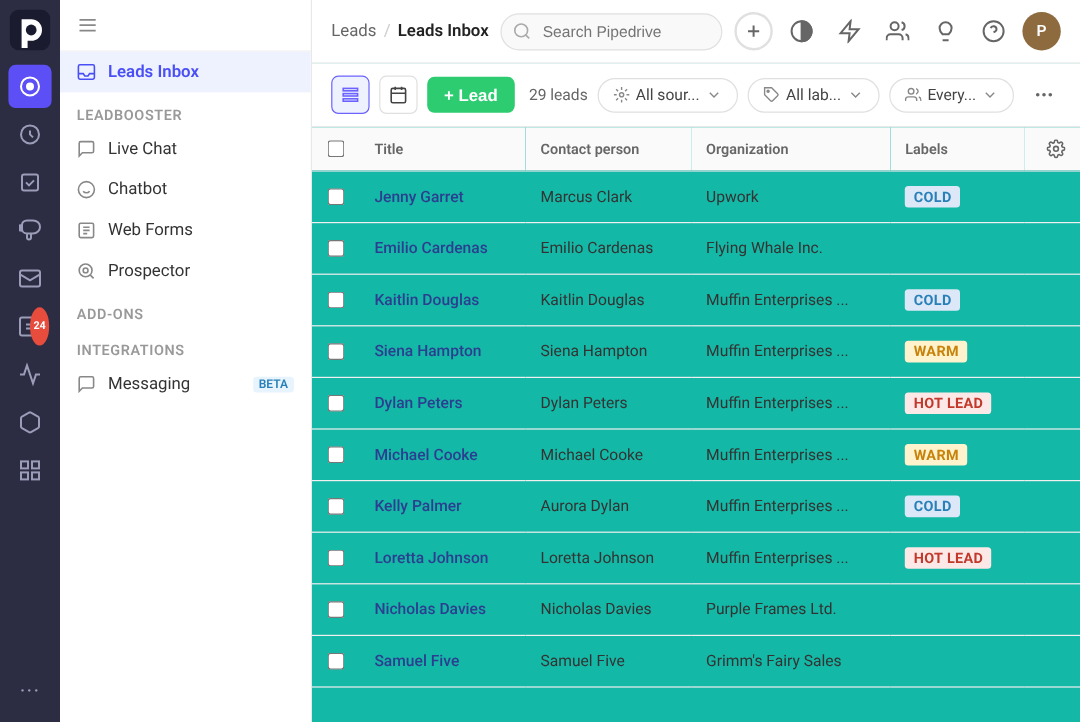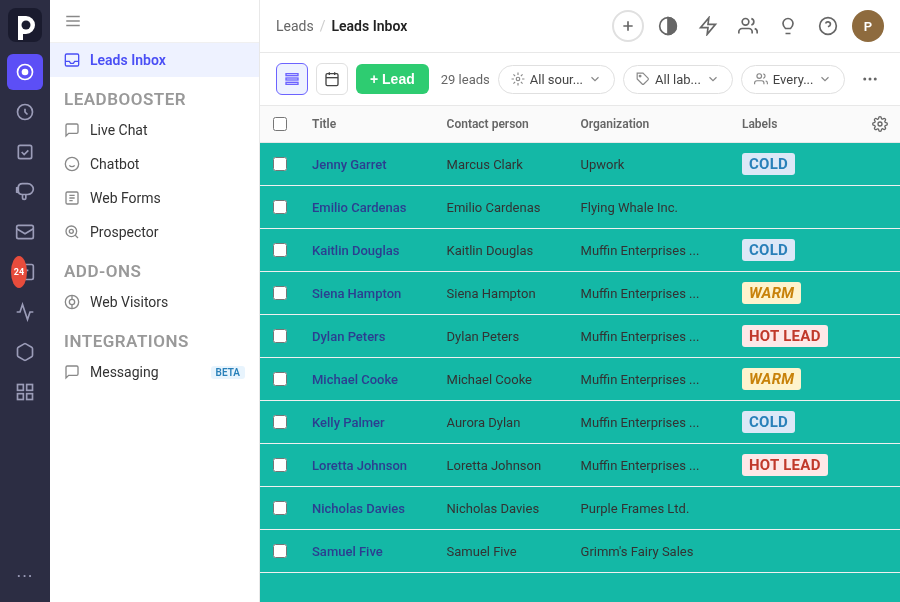--- a/index.html
+++ b/index.html
@@ -34,21 +34,21 @@
     }
     .icon-bar-item.active {
       background: #5c4ff6;
       color: white;
     }
     .icon-bar-item svg { width: 20px; height: 20px; }
     .icon-bar-bottom { margin-top: auto; }
     .badge {
       position: absolute;
       top: 2px;
-      right: 16px;
+      right: 2px;
       background: #e74c3c;
       color: white;
       font-size: 9px;
       font-weight: bold;
       width: 16px;
       height: 32px;
       border-radius: 50%;
       display: flex;
       align-items: center;
       justify-content: center;
@@ -79,21 +79,21 @@
       padding: 9px 14px;
       gap: 10px;
       cursor: pointer;
       color: #333;
       font-size: 14px;
     }
     .sidebar-nav-item.active { background: #eef2ff; color: #4a4ff5; font-weight: 600; }
     .sidebar-nav-item svg { width: 16px; height: 16px; color: #888; flex-shrink: 0; }
     .sidebar-nav-item.active svg { color: #4a4ff5; }
     .sidebar-section-label {
-      font-size: 17px;
+      font-size: 12px;
       font-weight: 600;
       color: #999;
       letter-spacing: 0.5px;
       padding: 12px 14px 4px;
       text-transform: uppercase;
     }
     .beta-badge {
       background: #e8f4fd;
       color: #2980b9;
       font-size: 10px;
@@ -313,26 +313,26 @@
     input[type="checkbox"] {
       width: 14px;
       height: 14px;
       cursor: pointer;
     }
     .label-tag {
       display: inline-flex;
       align-items: center;
       padding: 2px 7px;
       border-radius: 3px;
-      font-size: 15px;
+      font-size: 12px;
       font-weight: 700;
       letter-spacing: 0.3px;
     }
     .label-cold { background: #dce8f7; color: #2980b9; }
-    .label-warm { background: #fef3cd; color: #c8820a; font-style: italic; }
+    .label-warm { background: #fef3cd; color: #c8820a; }
     .label-hot { background: #fde8e8; color: #c0392b; }
     .row-actions {
       display: flex;
       align-items: center;
       justify-content: flex-end;
       gap: 2px;
       opacity: 0;
     }
     .row-action-btn {
       width: 22px;
@@ -464,47 +464,45 @@
   <div class="sidebar-nav-item">
     <svg viewBox="0 0 24 24" fill="none" stroke="currentColor" stroke-width="2">
         <circle cx="11" cy="11" r="8"></circle>
         <path d="M21 21l-4.35-4.35"></path>
         <circle cx="11" cy="11" r="3"></circle>
       </svg>
     <span>Prospector</span>
   </div>
 
   <div class="sidebar-section-label">ADD-ONS</div>
-  <div class="sidebar-nav-item">
-    <svg viewBox="0 0 24 24" fill="none" stroke="currentColor" stroke-width="2">
-        <circle cx="12" cy="12" r="10"></circle>
-        <circle cx="12" cy="12" r="4"></circle>
-        <line x1="12" y1="2" x2="12" y2="8"></line>
-        <line x1="12" y1="16" x2="12" y2="22"></line>
-      </svg>
-    <span>Web Visitors</span>
-  </div>
 
   <div class="sidebar-section-label">INTEGRATIONS</div>
   <div class="sidebar-nav-item">
     <svg viewBox="0 0 24 24" fill="none" stroke="currentColor" stroke-width="2">
         <path d="M21 15a2 2 0 01-2 2H7l-4 4V5a2 2 0 012-2h14a2 2 0 012 2z"></path>
       </svg>
     <span>Messaging</span>
     <span class="beta-badge">BETA</span>
   </div>
 </div>
 
 <div class="main-content">
 
   <div class="top-bar">
     <div class="breadcrumb">
       <span>Leads</span>
       <span class="breadcrumb-separator">/</span>
       <span class="breadcrumb-current">Leads Inbox</span>
+    </div>
+    <div class="search-bar">
+      <svg viewBox="0 0 24 24" fill="none" stroke="currentColor" stroke-width="2">
+          <circle cx="11" cy="11" r="8"></circle>
+          <path d="M21 21l-4.35-4.35"></path>
+        </svg>
+      <input type="text" placeholder="Search Pipedrive" style="">
     </div>
     <div class="top-bar-actions">
       <div class="plus-btn">
         <svg viewBox="0 0 24 24" fill="none" stroke="currentColor" stroke-width="2.5" width="16" height="16">
             <path d="M12 5v14M5 12h14"></path>
           </svg>
       </div>
       <div class="top-bar-icon">
         <svg viewBox="0 0 24 24" fill="none" stroke="currentColor" stroke-width="2">
             <circle cx="12" cy="12" r="10"></circle>

